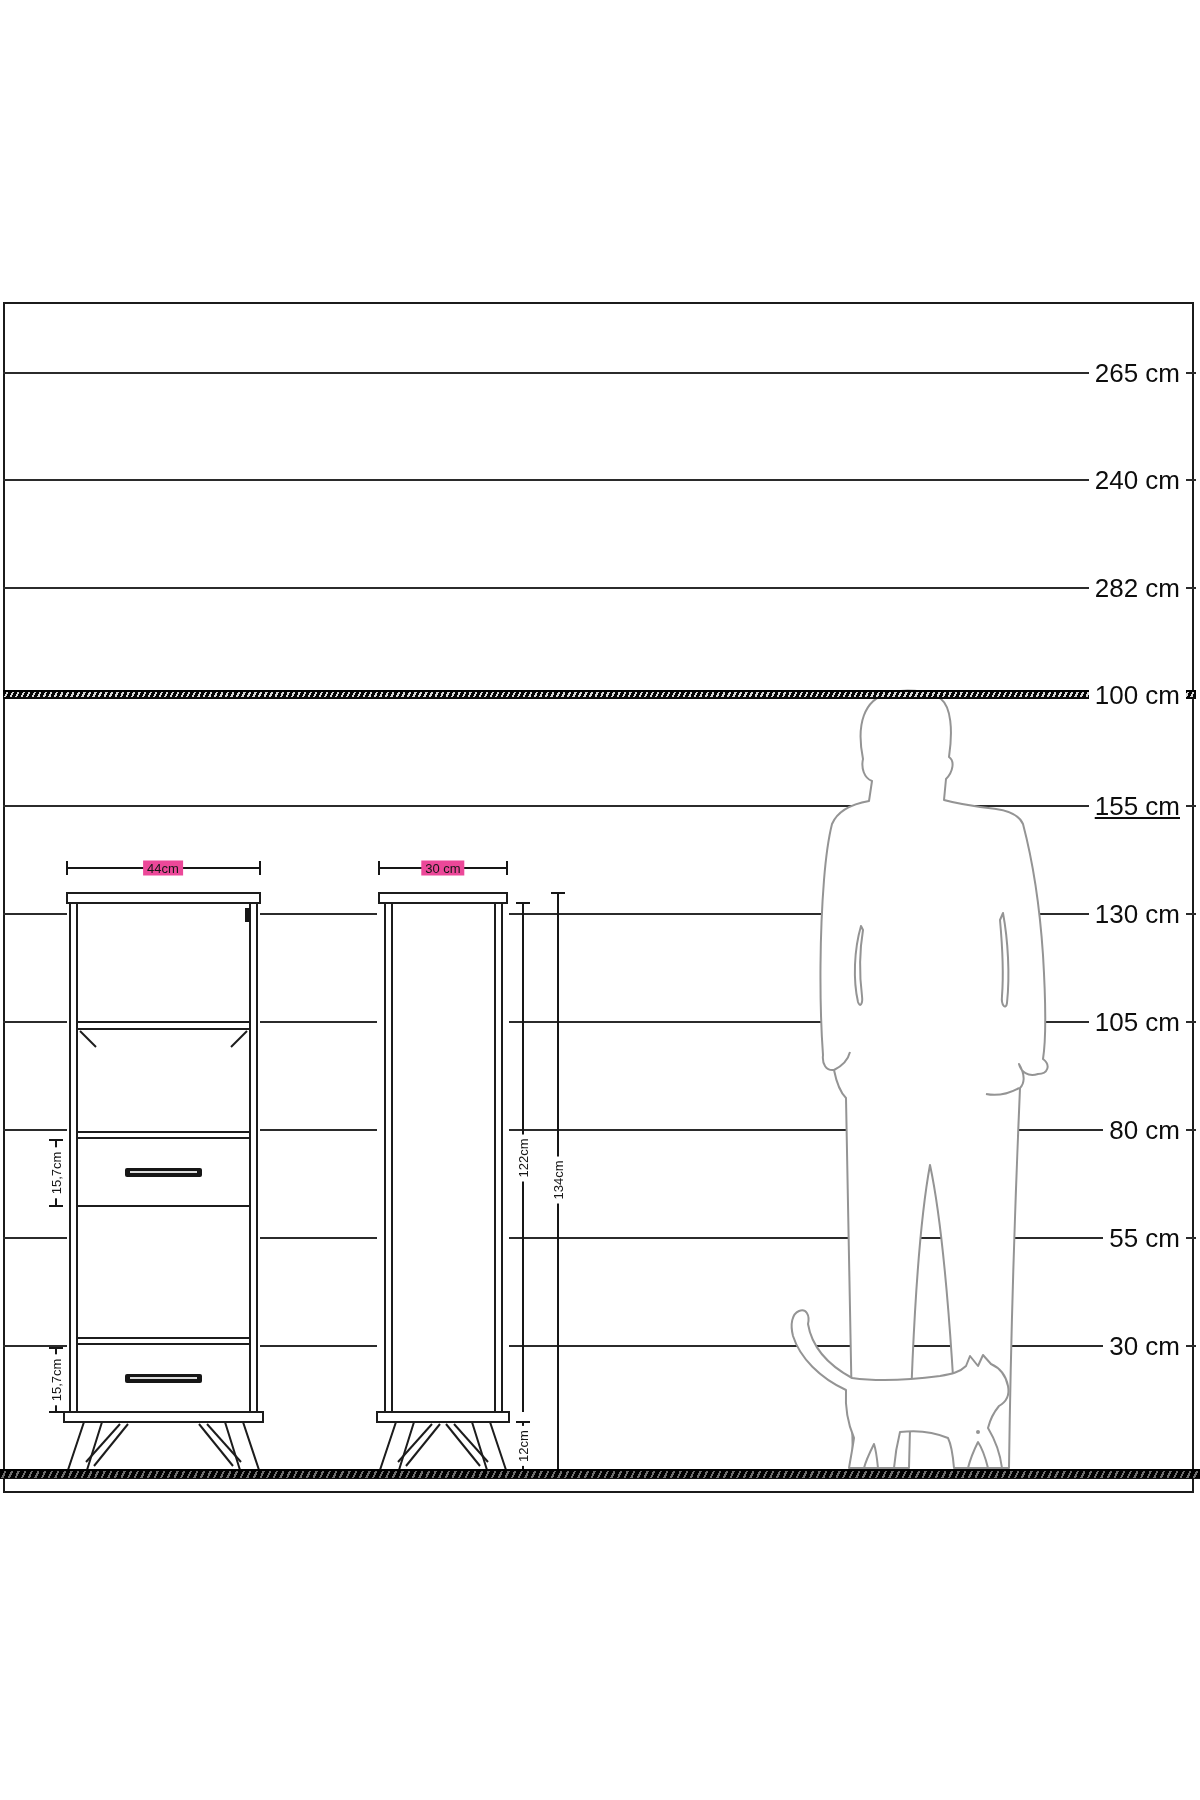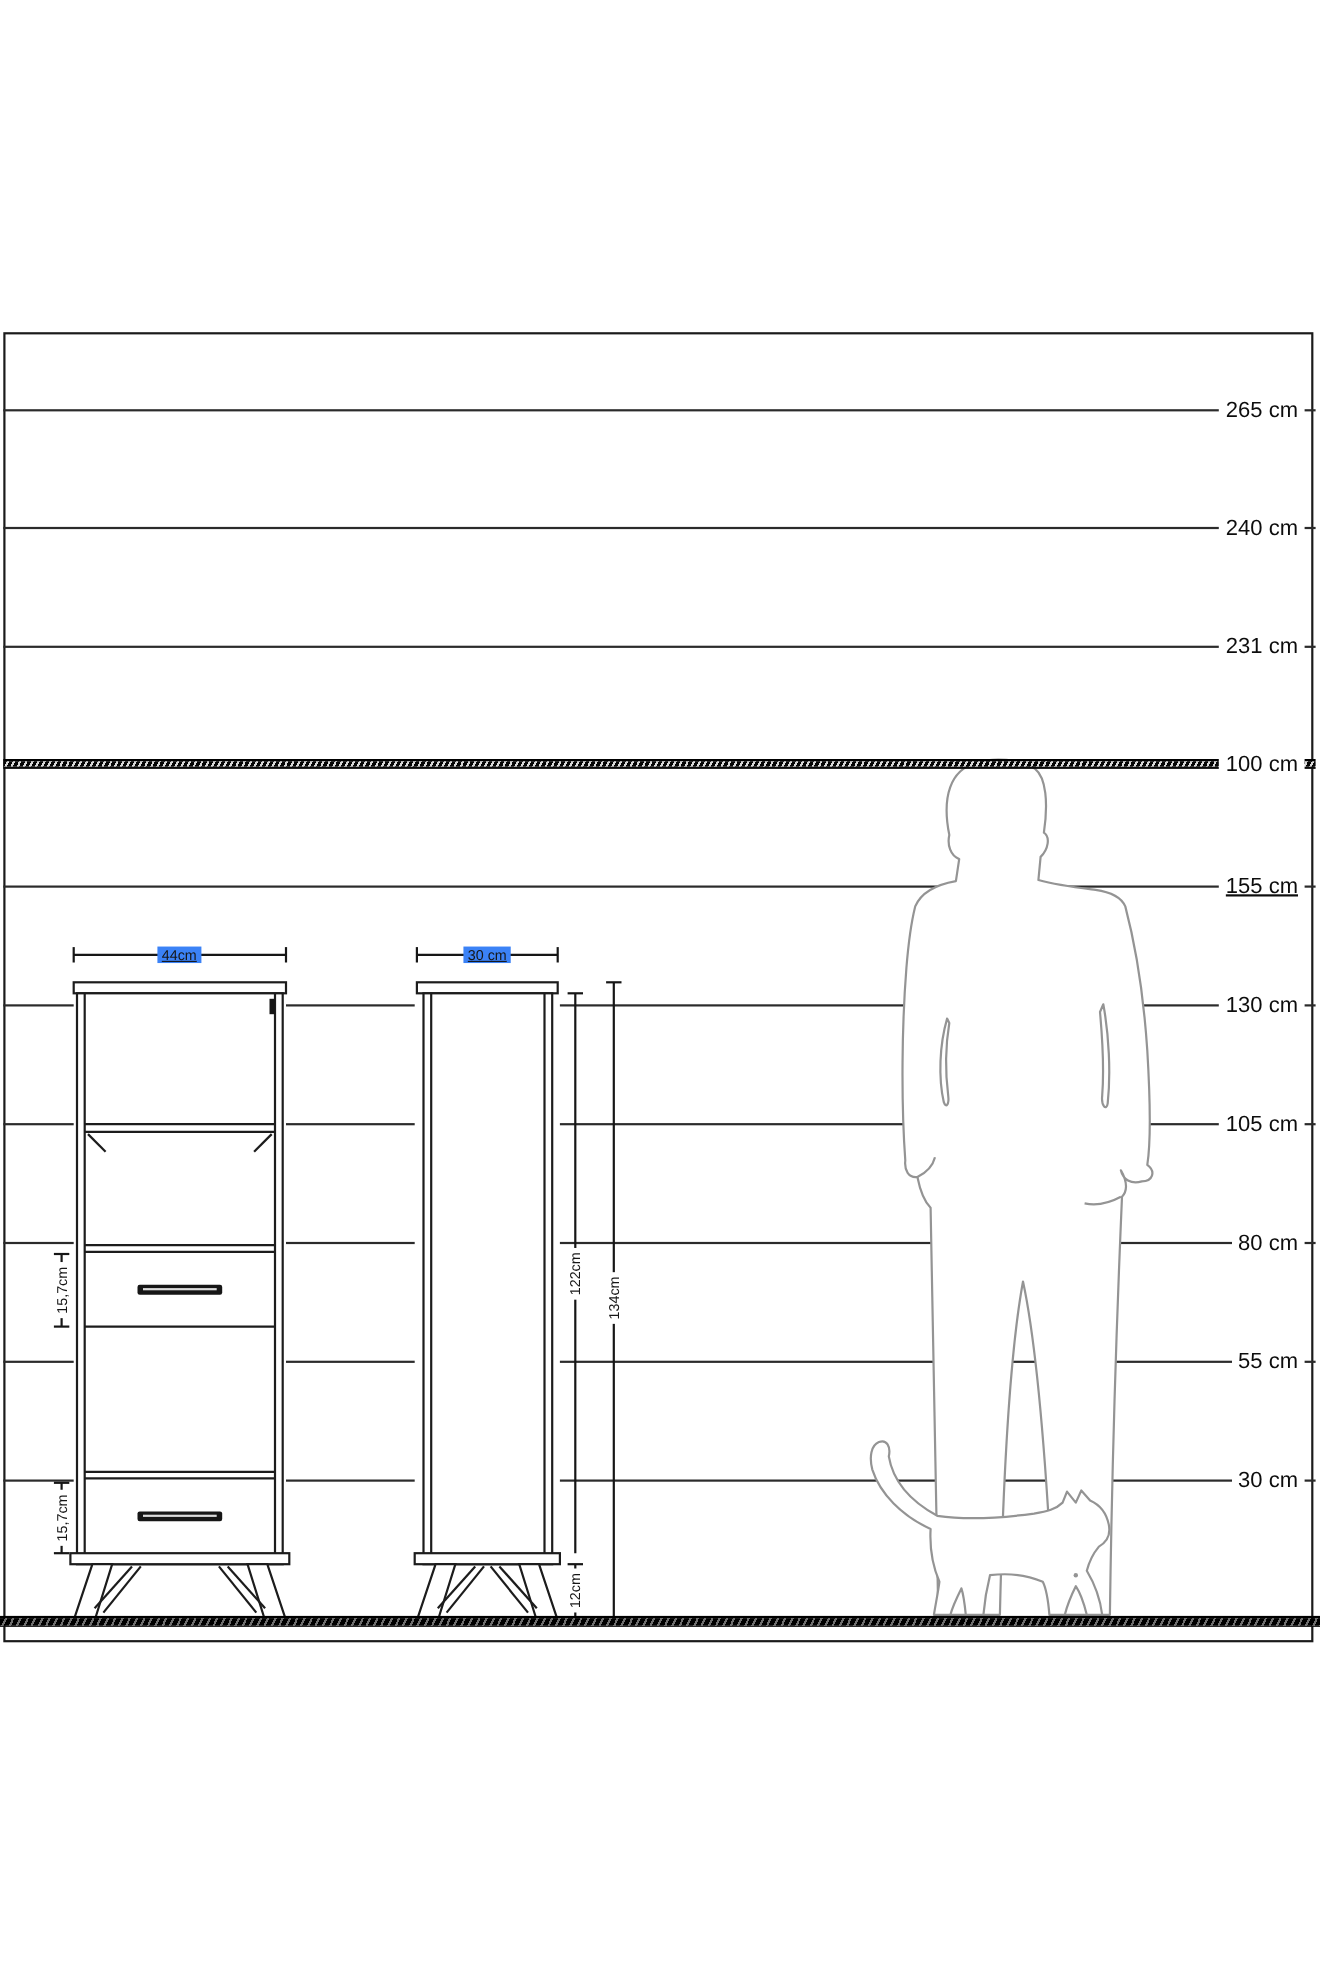--- a/index.html
+++ b/index.html
@@ -12,51 +12,51 @@
     border:2px solid #1b1b1b;box-sizing:border-box;background:#fff;z-index:0;
   }
   .scale-line{position:absolute;left:3px;width:1193px;height:2px;background:#2b2b2b;z-index:1;}
   .scale-line.hatched{
     height:9px;box-sizing:border-box;
     background:repeating-linear-gradient(115deg,#050505 0 3px,#d9d9d9 3px 5px);
     border-top:2px solid #000;border-bottom:2px solid #0a0a0a;z-index:3;
   }
   .scale-label{
     position:absolute;right:14px;background:#fff;padding:0 6px;
-    font-size:20px;line-height:38px;color:#0d0d0d;z-index:5;white-space:nowrap;
+    font-size:26px;line-height:38px;color:#0d0d0d;z-index:5;white-space:nowrap;
   }
   .figure-layer{position:absolute;left:0;top:0;z-index:2;}
   .ground-band{
     position:absolute;left:0;top:1469px;width:1200px;height:10px;box-sizing:border-box;
     background:repeating-linear-gradient(115deg,#000 0 4px,#6e6e6e 4px 6px);
     border-top:2px solid #000;border-bottom:1px solid #111;z-index:4;
   }
   .hdim{
-    position:absolute;transform:translate(-50%,-50%);background:#3b82f6;
-    font-size:13px;line-height:15px;padding:0 4px;z-index:5;white-space:nowrap;color:#161616;text-decoration:underline;
+    position:absolute;transform:translate(-50%,-50%);background:#ec4899;
+    font-size:13px;line-height:15px;padding:0 4px;z-index:5;white-space:nowrap;color:#161616;
   }
   .vdim{
     position:absolute;transform:translate(-50%,-50%) rotate(-90deg);background:#fff;
     font-size:13px;line-height:15px;padding:0 4px;z-index:5;white-space:nowrap;color:#161616;
   }
 </style>
 </head>
 <body>
 
 <div class="canvas">
 
   <div class="frame"></div>
 
   <div>
       <div class="scale-line" style="top: 372px;"></div>
       <div class="scale-label" style="top: 354px;">265 cm</div>
       <div class="scale-line" style="top: 479px;"></div>
       <div class="scale-label" style="top: 461px; margin-left: 35px;">240 cm</div>
       <div class="scale-line" style="top: 587px;"></div>
-      <div class="scale-label" style="top: 569px;">231 cm</div>
+      <div class="scale-label" style="top: 569px;">282 cm</div>
       <div class="scale-line hatched" style="top: 690px;"></div>
       <div class="scale-label" style="top: 676px;">100 cm</div>
       <div class="scale-line" style="top: 805px;"></div>
       <div class="scale-label" style="top: 787px; text-decoration: underline;">155 cm</div>
       <div class="scale-line" style="top: 913px;"></div>
       <div class="scale-label" style="top: 895px;">130 cm</div>
       <div class="scale-line" style="top: 1021px;"></div>
       <div class="scale-label" style="top: 1003px;">105 cm</div>
       <div class="scale-line" style="top: 1129px;"></div>
       <div class="scale-label" style="top: 1111px; text-align: right;">80 cm</div>

